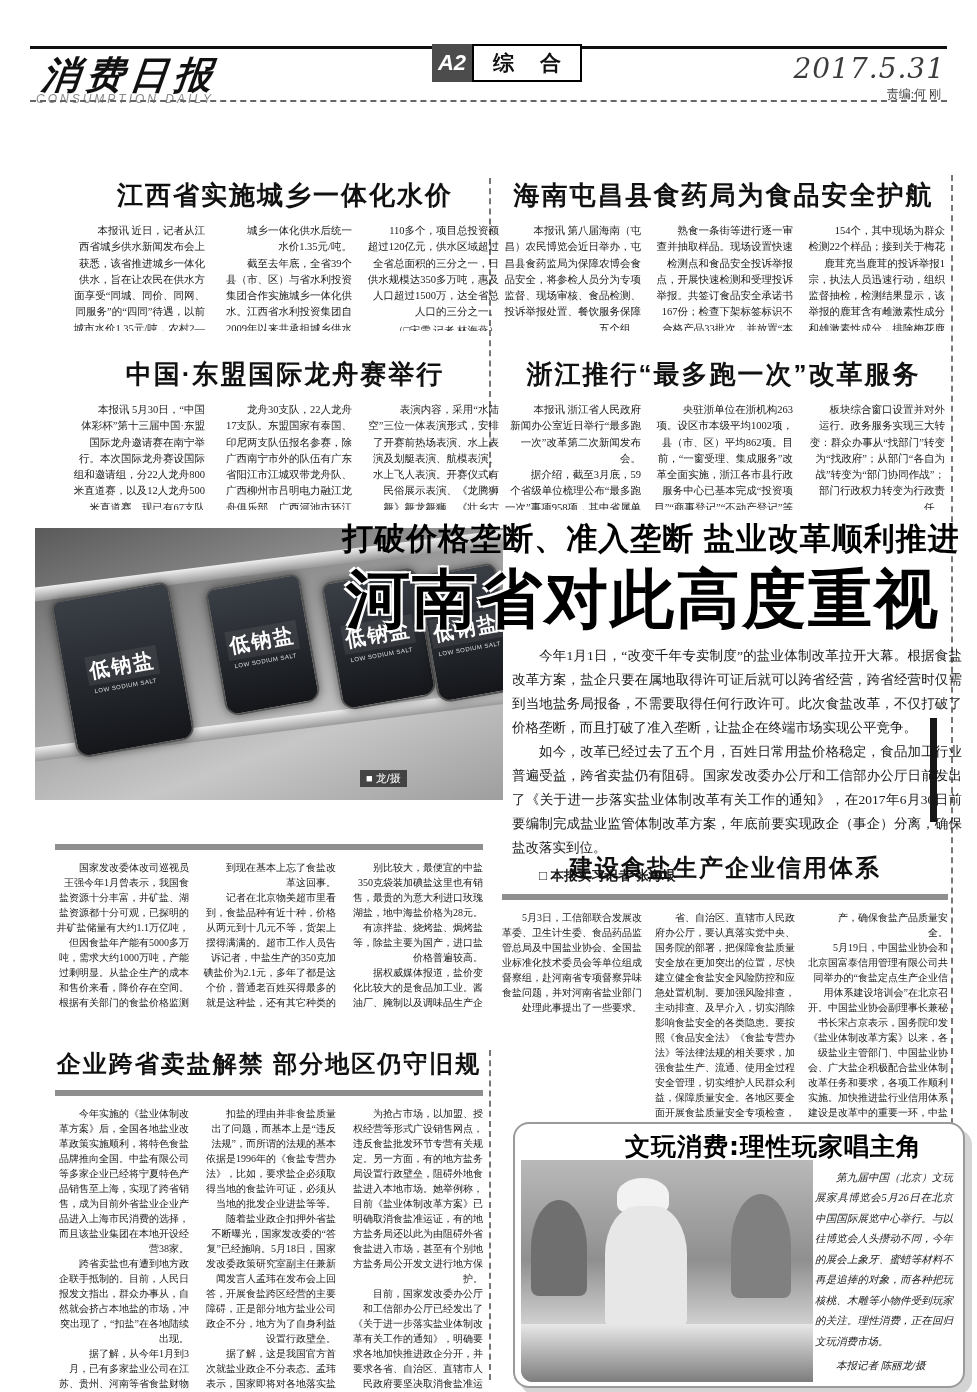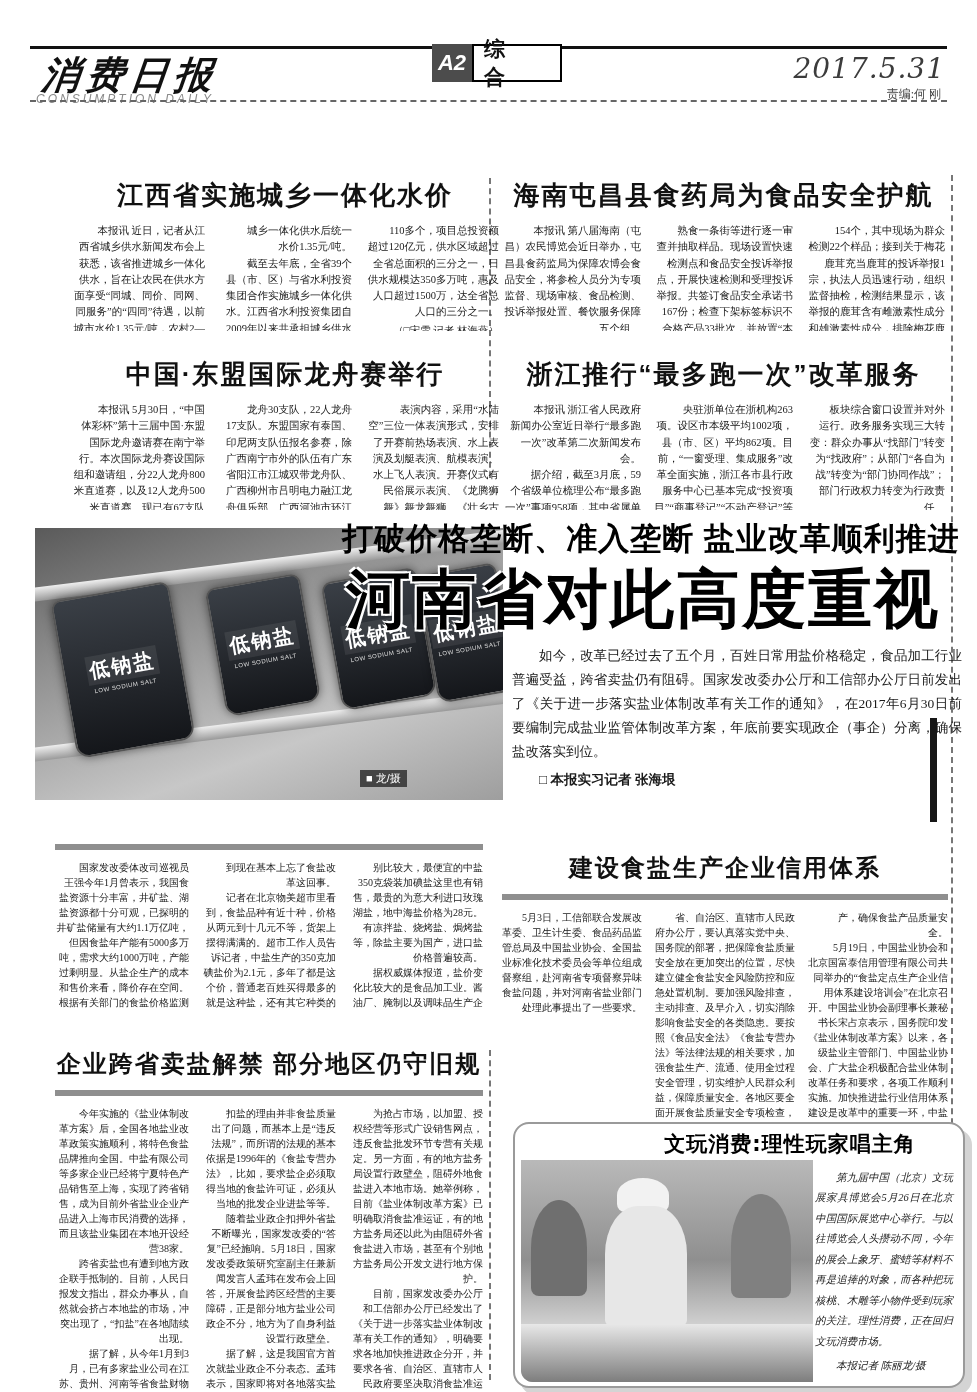--- a/index.html
+++ b/index.html
@@ -19,21 +19,21 @@
   .logo-en {
     position:absolute; left:36px; top:92px; font-size:12px; letter-spacing:3px;
     color:#8a8a8a; font-family:"Liberation Sans", sans-serif; font-style:italic;
   }
   .pageno-box {
     position:absolute; left:432px; top:44px; width:40px; height:38px; background:#4c4c4c;
     color:#fff; font-family:"Liberation Sans", sans-serif; font-weight:bold; font-size:22px;
     display:flex; align-items:center; justify-content:center; font-style:italic;
   }
   .section-box {
-    position:absolute; left:472px; top:44px; width:90px; height:38px; background:#fff;
+    position:absolute; left:472px; top:44px; width:110px; height:38px; background:#fff;
     border:2px solid #000; color:#111; font-family:"Liberation Sans", sans-serif;
     font-weight:bold; font-size:21px; letter-spacing:10px; display:flex;
     align-items:center; justify-content:center; padding-left:10px;
   }
   .issue-date {
     position:absolute; right:32px; top:52px; font-size:28px; font-style:italic;
     color:#3c3c3c; font-family:"DejaVu Serif", serif; letter-spacing:1px;
   }
   .editor-note { position:absolute; right:36px; top:86px; font-size:12px; color:#444; }
   .mast-dash { position:absolute; left:30px; top:100px; width:917px; border-top:2px dashed #666; }
@@ -101,22 +101,22 @@
   #sub2 .col { height:212px; font-size:10px; line-height:1.5; }
   #sub3 { left:55px; top:1048px; width:428px; }
   #sub3 .col { height:288px; font-size:10px; line-height:1.5; }
   
   .box-art {
     position:absolute; left:513px; top:1122px; width:452px; height:266px;
     border:2px solid #9a9a9a; border-radius:16px; background:#fff;
     box-shadow:7px 7px 0 #d4d4d4;
   }
   .box-title {
-    position:absolute; right:8px; top:6px; width:330px; text-align:center;
-    font-family:"DejaVu Sans", sans-serif; font-weight:900; font-size:21px;
+    position:absolute; right:8px; top:6px; width:330px; 
+    font-family:"DejaVu Sans", sans-serif; font-weight:900; font-size:25px;
     letter-spacing:1px; color:#000; white-space:nowrap;
     text-shadow:0 0 2px #fff, 2px 2px 0 #fff, -2px -2px 0 #fff;
   }
   .expo-photo {
     position:absolute; left:6px; top:36px; width:292px; height:222px; overflow:hidden;
     border-radius:0 0 0 12px;
     background:linear-gradient(180deg,#b9b9b9 0%,#8f8f8f 45%,#d2d2d2 75%,#a8a8a8 100%);
   }
   .fig { position:absolute; border-radius:50% 50% 8px 8px; }
   .expo-counter { position:absolute; left:0; bottom:0; width:100%; height:58px;
@@ -240,20 +240,21 @@
       <span class="en">LOW SODIUM SALT</span>
     </div>
   </div>
   <div class="photo-credit">■ 龙/摄</div>
 
   <div class="feature-kicker">打破价格垄断、准入垄断  盐业改革顺利推进</div>
   <div class="feature-headline">河南省对此高度重视</div>
 
   <div class="feature-lead">
     <div>
+        <p>今年1月1日，“改变千年专卖制度”的盐业体制改革拉开大幕。根据食盐改革方案，盐企只要在属地取得许可证后就可以跨省经营，跨省经营时仅需到当地盐务局报备，不需要取得任何行政许可。此次食盐改革，不仅打破了价格垄断，而且打破了准入垄断，让盐企在终端市场实现公平竞争。</p>
         <p>如今，改革已经过去了五个月，百姓日常用盐价格稳定，食品加工行业普遍受益，跨省卖盐仍有阻碍。国家发改委办公厅和工信部办公厅日前发出了《关于进一步落实盐业体制改革有关工作的通知》，在2017年6月30日前要编制完成盐业监管体制改革方案，年底前要实现政企（事企）分离，确保盐改落实到位。</p>
       </div>
     <p class="feature-byline">□ 本报实习记者 张海垠</p>
   </div>
   <div class="black-tab"></div>
 
   <div class="sub" id="sub1">
     <div class="gray-rule"></div>
     <div class="cols">
       <div class="col">

